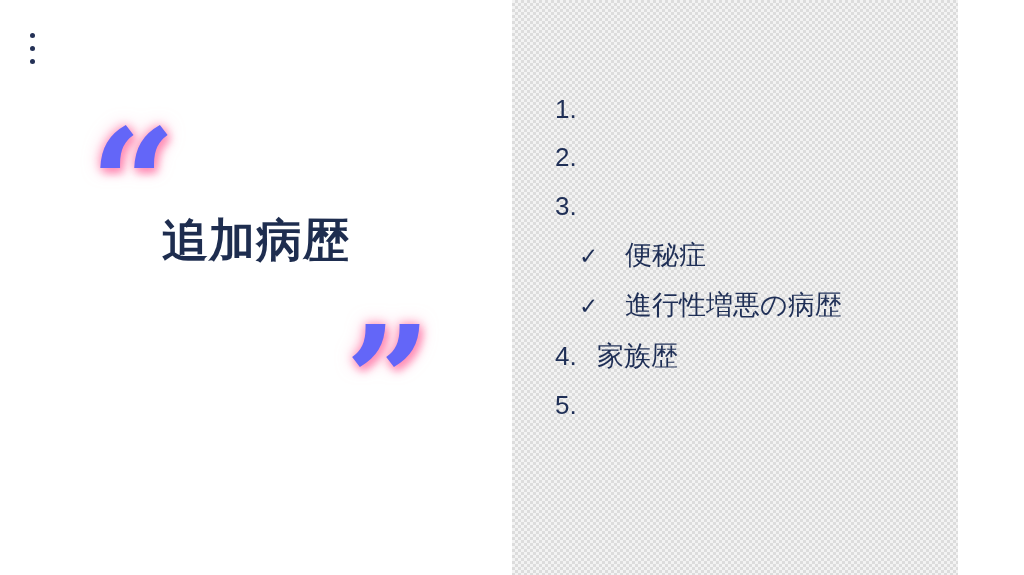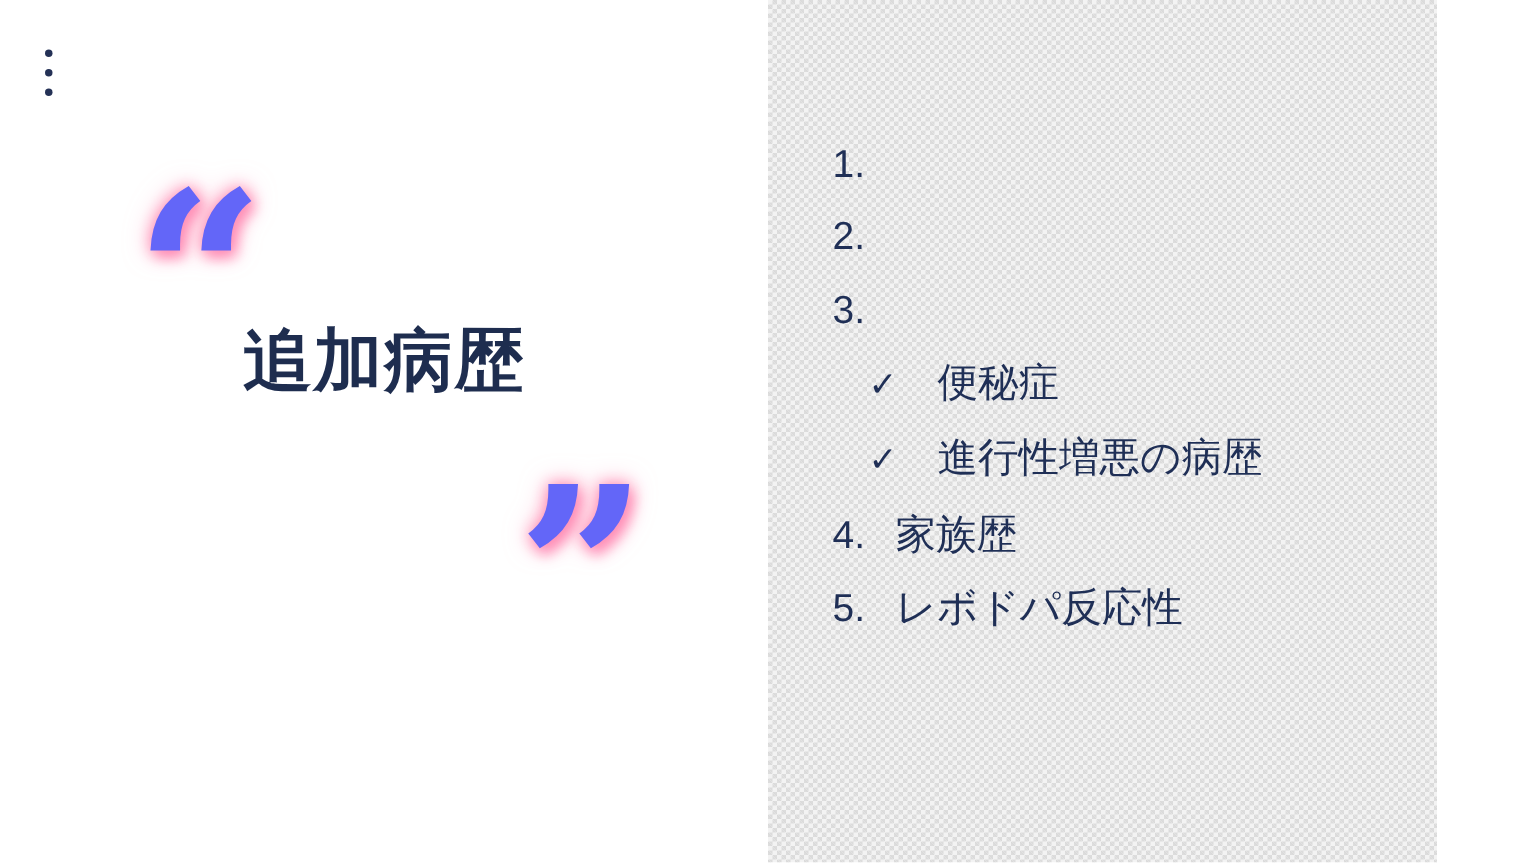--- a/index.html
+++ b/index.html
@@ -188,18 +188,17 @@
       <span class="label">進行性増悪の病歴</span>
     </div>
 
     <div class="agenda-row numbered r6">
       <span class="marker">4.</span>
       <span class="label">家族歴</span>
     </div>
 
     <div class="agenda-row numbered r7">
       <span class="marker">5.</span>
-      <span class="label">レボドパ反応性</span>
     </div>
 
   </div>
 
 </div>
 
 </body></html>

